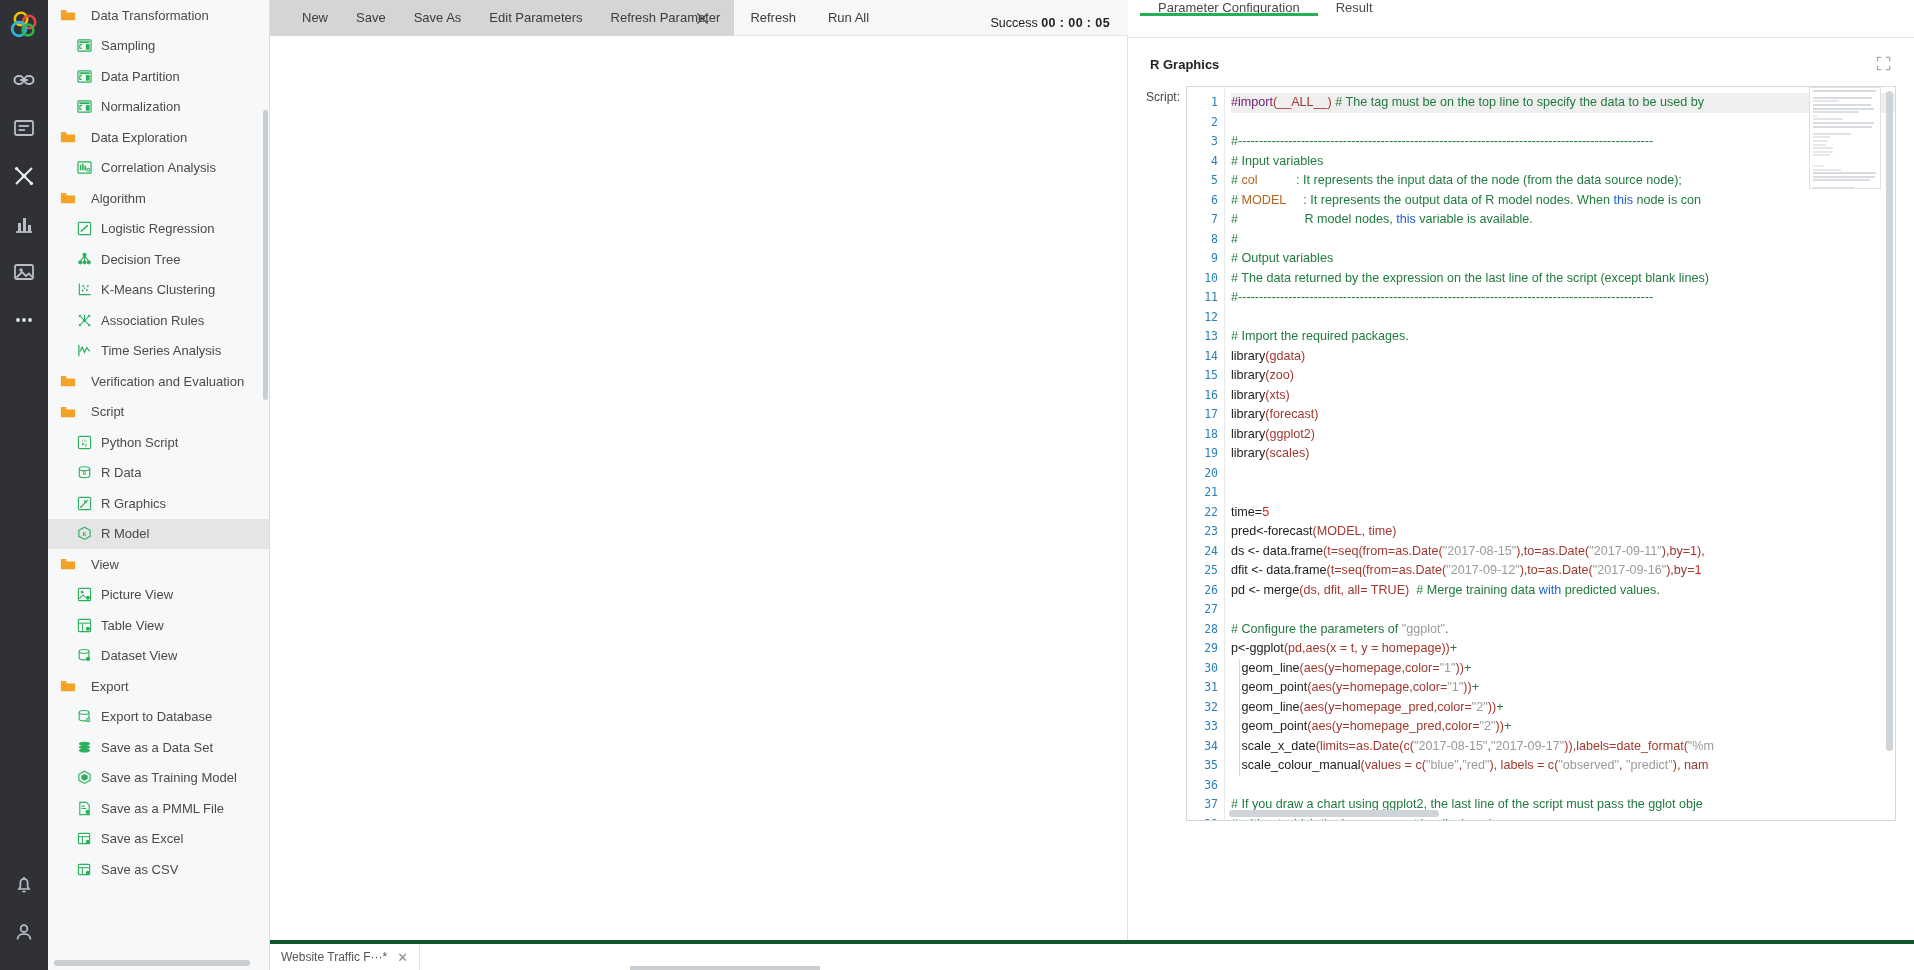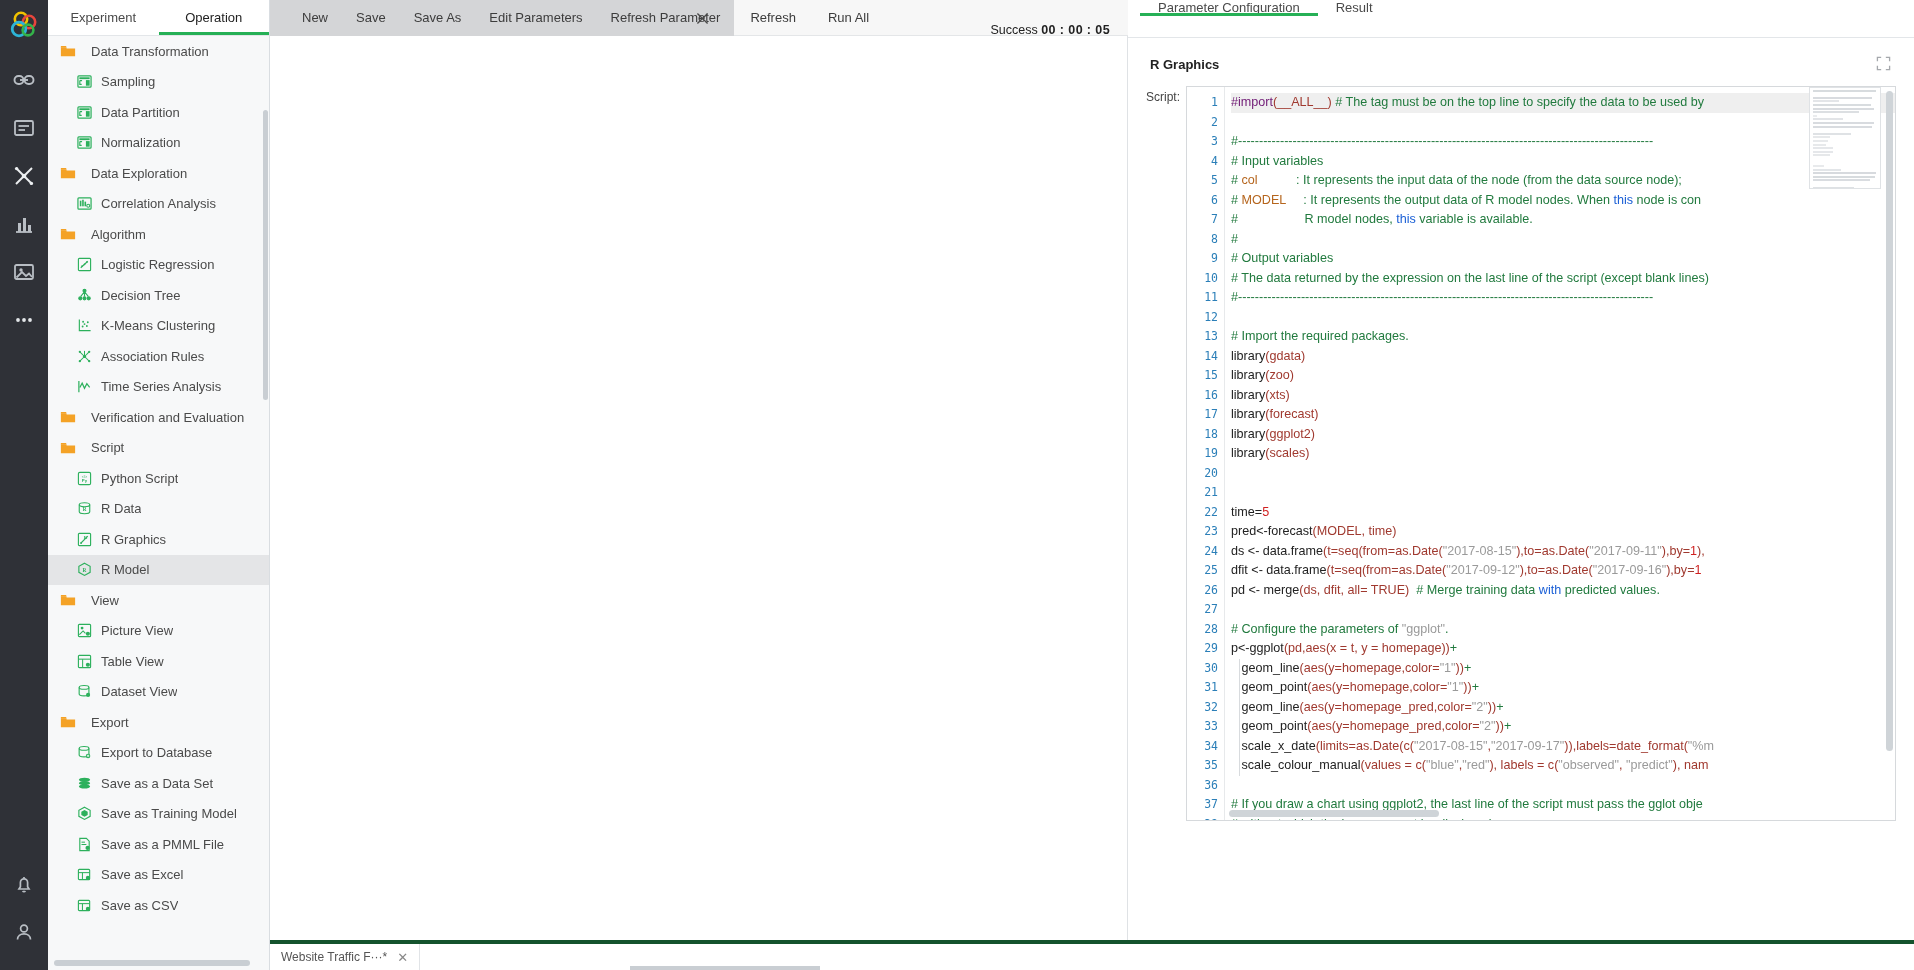--- a/index.html
+++ b/index.html
@@ -107,21 +107,21 @@
   .menubar .close-btn {
     position:absolute; right:14px; top:0; height:36px; width:36px;
     display:flex; align-items:center; justify-content:center; cursor:pointer;
   }
   .subbar {
     height: 36px; background:#f7f7f7; border-bottom:1px solid #e4e6e8;
     display:flex; align-items:center; position:relative;
   }
   .subbar .mi { font-size:13px; color:#3c3c3c; padding:0 16px; line-height:36px; cursor:pointer;}
   .subbar .status {
-    position:absolute; right:0px; top:12px; line-height:36px;
+    position:absolute; right:0px; top:5px; line-height:36px;
     font-size:12.5px; color:#222; padding-right:18px; white-space:nowrap;
   }
   .subbar .status b { font-weight:bold; letter-spacing:0.4px;}
   .workzone { flex:1 1 auto; display:flex; min-height:0;}
 
   
   .canvas {
     flex: 1 1 auto; background:#fff; position:relative; min-width:0;
     border-right:1px solid #dfe2e5;
   }
@@ -314,24 +314,20 @@
     </div>
     <div class="rail-item" style="margin-bottom:14px;">
       <svg width="24" height="24" viewBox="0 0 24 24" fill="none" stroke="#b9bec4" stroke-width="1.7">
         <circle cx="12" cy="8.5" r="3.4"></circle>
         <path d="M5.5 19.5 c0-3.6 2.9-5.6 6.5-5.6 s6.5 2 6.5 5.6"></path>
       </svg>
     </div>
   </div>
 
   <div class="palette">
-    <div class="palette-tabs">
-      <div class="palette-tab">Experiment</div>
-      <div class="palette-tab active">Operation</div>
-    </div>
 
 
     <div class="tree" id="tree">
         <div class="tree-node group">
           <span class="ico">
             <svg width="16" height="14" viewBox="0 0 18 15">
               <path d="M1 3.2 h5.3 l1.4 1.6 H17 v8.6 H1 Z" fill="#f4a226"></path>
               <path d="M1 2 h5.6 l1.3 1.5 H1 Z" fill="#f4a226"></path>
             </svg>
           </span>

